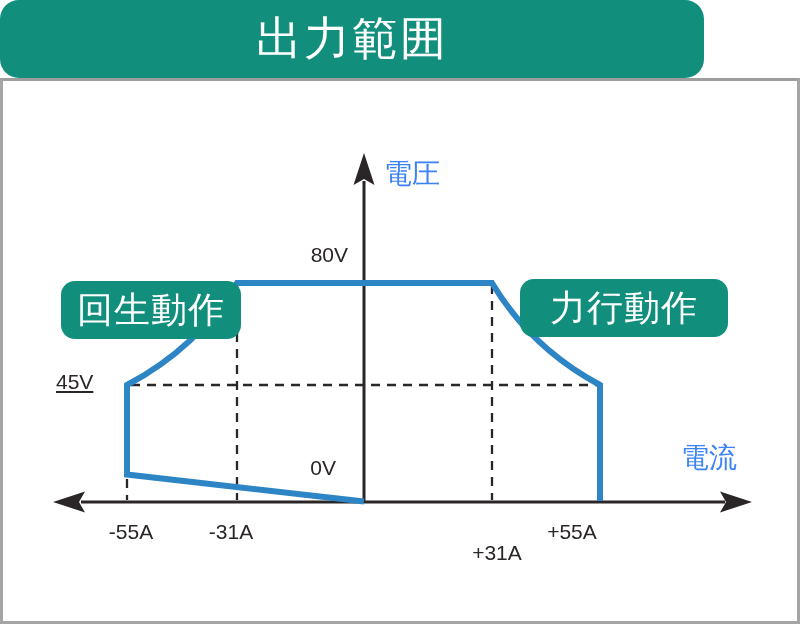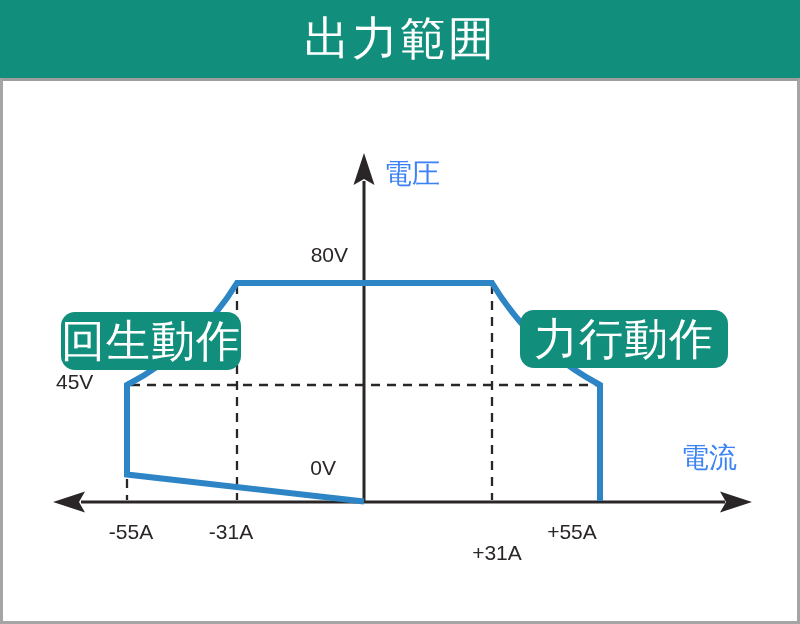--- a/index.html
+++ b/index.html
@@ -2,49 +2,49 @@
 <html><head>
 <meta charset="utf-8">
 <style>
   html,body{margin:0;padding:0;background:#e8e8e8;}
   .page{
     position:relative;width:800px;height:624px;background:#ffffff;
     font-family:"Liberation Sans","DejaVu Sans",sans-serif;
     overflow:hidden;
   }
   .title-bar{
-    position:absolute;left:0;top:0;width:800px;height:78px;
-    background:#118e7c;display:flex;align-items:center;justify-content:center;
+    position:absolute;left:0;top:0;width:704px;height:78px;
+    background:#118e7c;display:flex;align-items:center;justify-content:center;border-radius:19px;
   }
   .title-bar h1{
     margin:0;color:#ffffff;font-size:46px;font-weight:500;letter-spacing:2px;
   }
   .content{
     position:absolute;left:0;top:78px;width:794px;height:540px;
     background:#ffffff;border:3px solid #a5a5a5;border-top-color:#9d9d9d;
   }
   .diagram-svg{position:absolute;left:0;top:0;pointer-events:none;}
   .badge{
     position:absolute;background:#118e7c;color:#ffffff;border-radius:14px;
     display:flex;align-items:center;justify-content:center;
-    font-size:44px;font-weight:500;letter-spacing:1px;margin-top:31px;
+    font-size:36px;font-weight:500;letter-spacing:1px;
   }
   .badge.regen{left:58px;top:200px;width:180px;height:58px;}
   .badge.power{left:517px;top:198px;width:208px;height:58px;}
   .axis-label{
     position:absolute;color:#3b82f6;font-size:28px;font-weight:500;line-height:1;
   }
   .axis-label.volt{left:384px;top:160px;}
   .axis-label.curr{left:681px;top:444px;}
   .num-label{
     position:absolute;color:#2a2526;font-size:21px;line-height:1;white-space:nowrap;
   }
   .num-label.right{text-align:right;}
   .v80{left:270px;top:244px;width:78px;}
-  .v45{left:56px;top:371px;}
+  .v45{left:56px;top:371px;text-decoration:underline;}
   .v0{left:258px;top:457px;width:78px;}
   .amp{transform:translateX(-50%);}
   .am55{left:131px;top:521px;}
   .am31{left:231px;top:521px;}
   .ap31{left:497px;top:542px;}
   .ap55{left:572px;top:521px;}
 </style>
 </head>
 <body>
 

